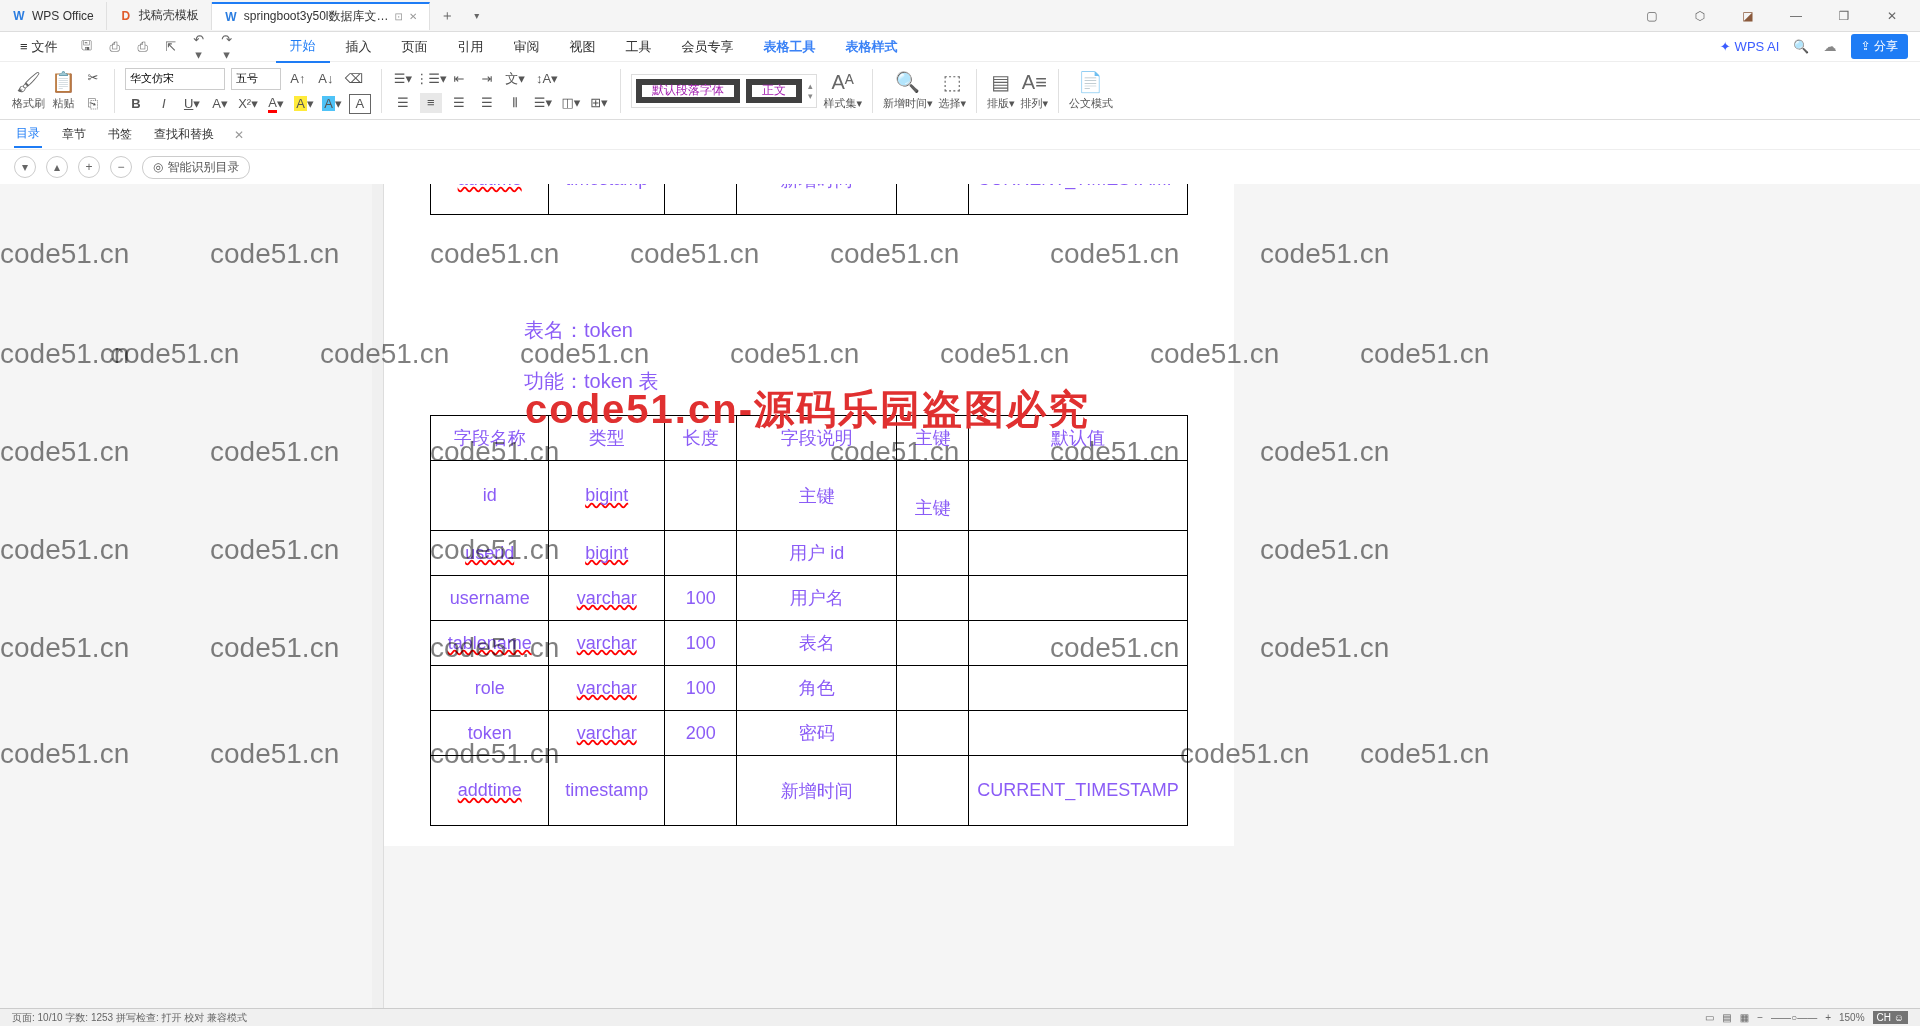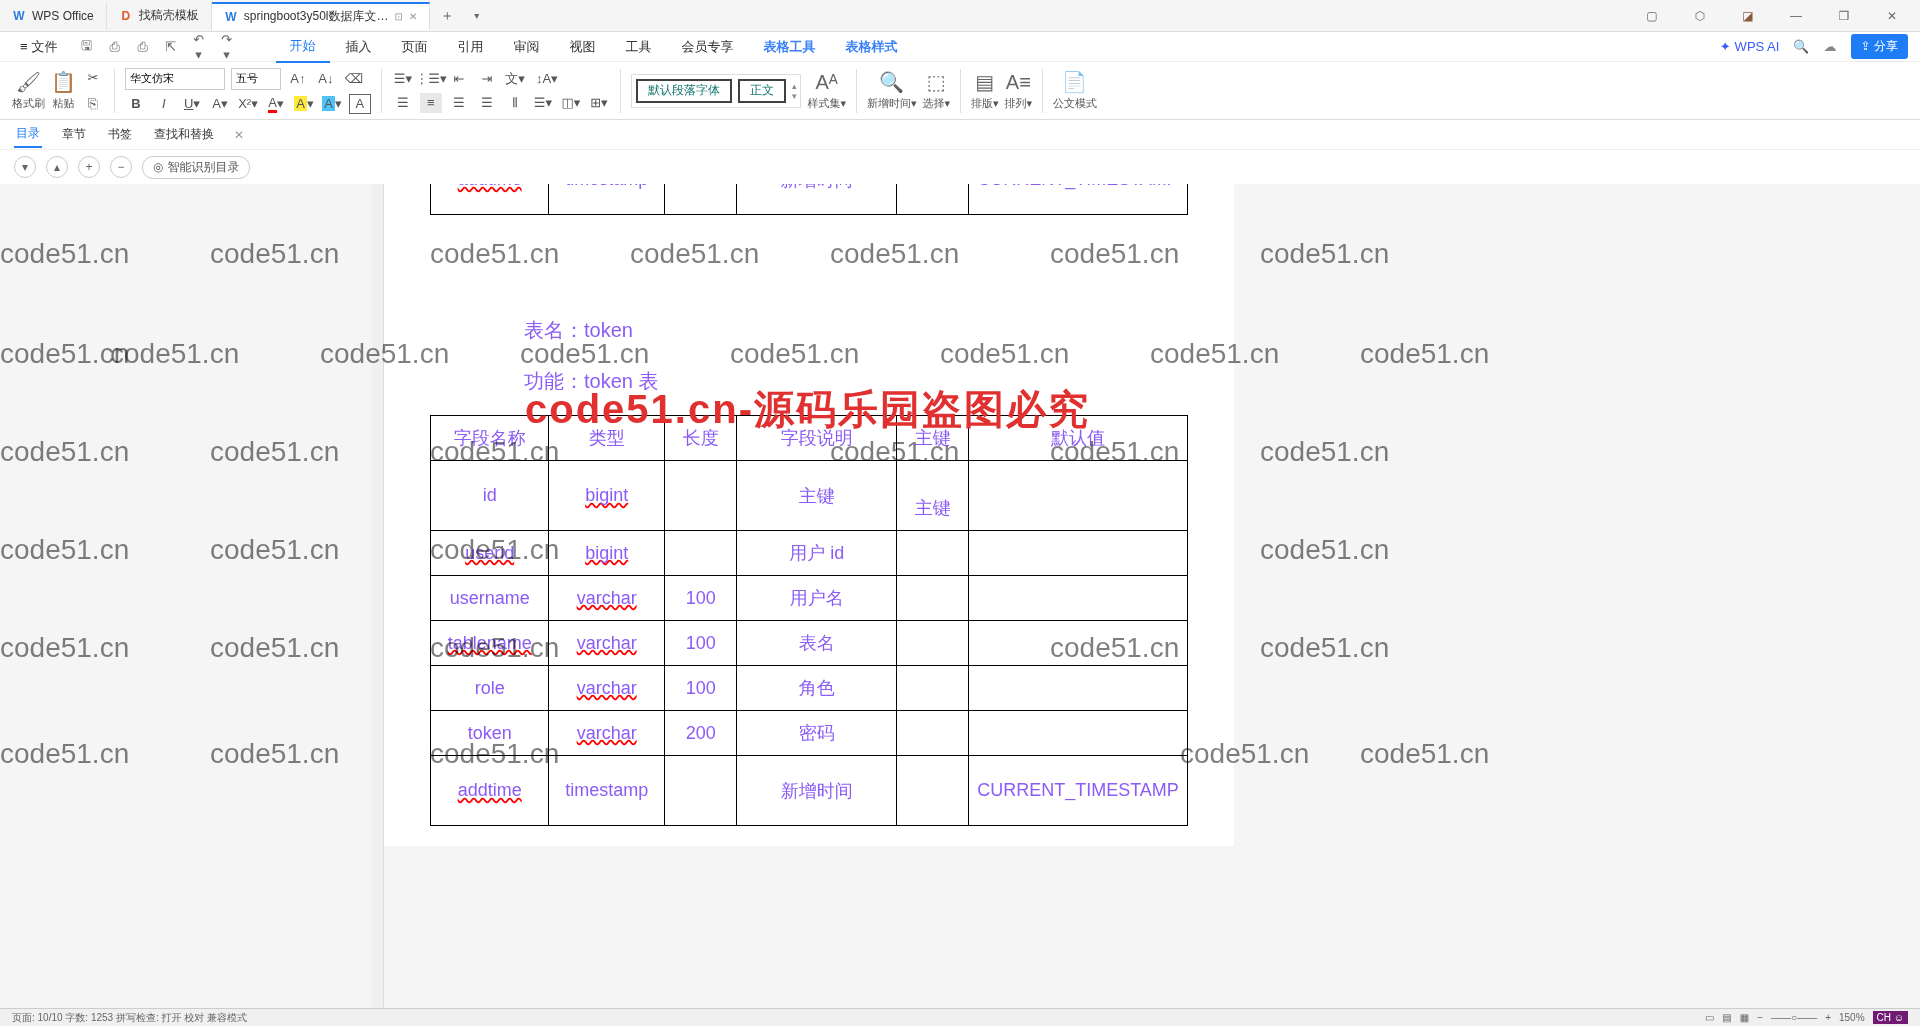--- a/index.html
+++ b/index.html
@@ -37,21 +37,21 @@
 .ribbon { height: 58px; background: #fff; display: flex; align-items: center; padding: 4px 12px; border-bottom: 1px solid #ddd; gap: 6px; }
 .ribbon-big-btn { display: flex; flex-direction: column; align-items: center; font-size: 11px; color: #555; gap: 2px; }
 .ribbon-big-icon { font-size: 20px; color: #666; }
 .ribbon-sep { width: 1px; height: 44px; background: #e0e0e0; margin: 0 4px; }
 .ribbon-row { display: flex; align-items: center; gap: 6px; }
 .ribbon-col { display: flex; flex-direction: column; gap: 4px; }
 .font-select { width: 100px; height: 22px; border: 1px solid #ccc; font-size: 11px; padding: 0 4px; }
 .font-size-select { width: 50px; height: 22px; border: 1px solid #ccc; font-size: 11px; padding: 0 4px; }
 .ribbon-btn { width: 22px; height: 20px; display: flex; align-items: center; justify-content: center; color: #555; font-size: 13px; }
 .ribbon-btn.wide { width: auto; padding: 0 4px; }
-.style-box { border: 2px solid #404040; padding: 4px 10px; font-size: 12px; color: #0f766e; height: 24px; display: flex; align-items: center; }
+.style-box { border: 6px solid #404040; padding: 4px 10px; font-size: 12px; color: #a21caf; height: 24px; display: flex; align-items: center; }
 .style-boxes { display: flex; gap: 6px; align-items: center; border: 1px solid #ddd; padding: 4px; }
 
 
 .secbar { height: 30px; background: #fff; display: flex; align-items: center; padding: 0 14px; border-bottom: 1px solid #eee; font-size: 12px; gap: 18px; }
 .secbar-item { color: #333; cursor: pointer; padding: 4px 2px; }
 .secbar-item.active { color: #1e7cf5; border-bottom: 2px solid #1e7cf5; }
 .secbar-close { color: #999; }
 
 
 .ctrlbar { height: 34px; background: #fff; display: flex; align-items: center; padding: 0 14px; gap: 10px; font-size: 12px; }
@@ -414,15 +414,15 @@
 <div class="statusbar">
   <span>页面: 10/10    字数: 1253    拼写检查: 打开    校对    兼容模式</span>
   <div class="status-right">
     <span>▭</span>
     <span>▤</span>
     <span>▦</span>
     <span>−</span>
     <span>——○——</span>
     <span>+</span>
     <span>150%</span>
-    <span style="background:#701a75;color:#fff;padding:1px 4px">CH ☺</span>
+    <span style="background:#737373;color:#fff;padding:1px 4px">CH ☺</span>
   </div>
 </div>
 
 </body></html>

